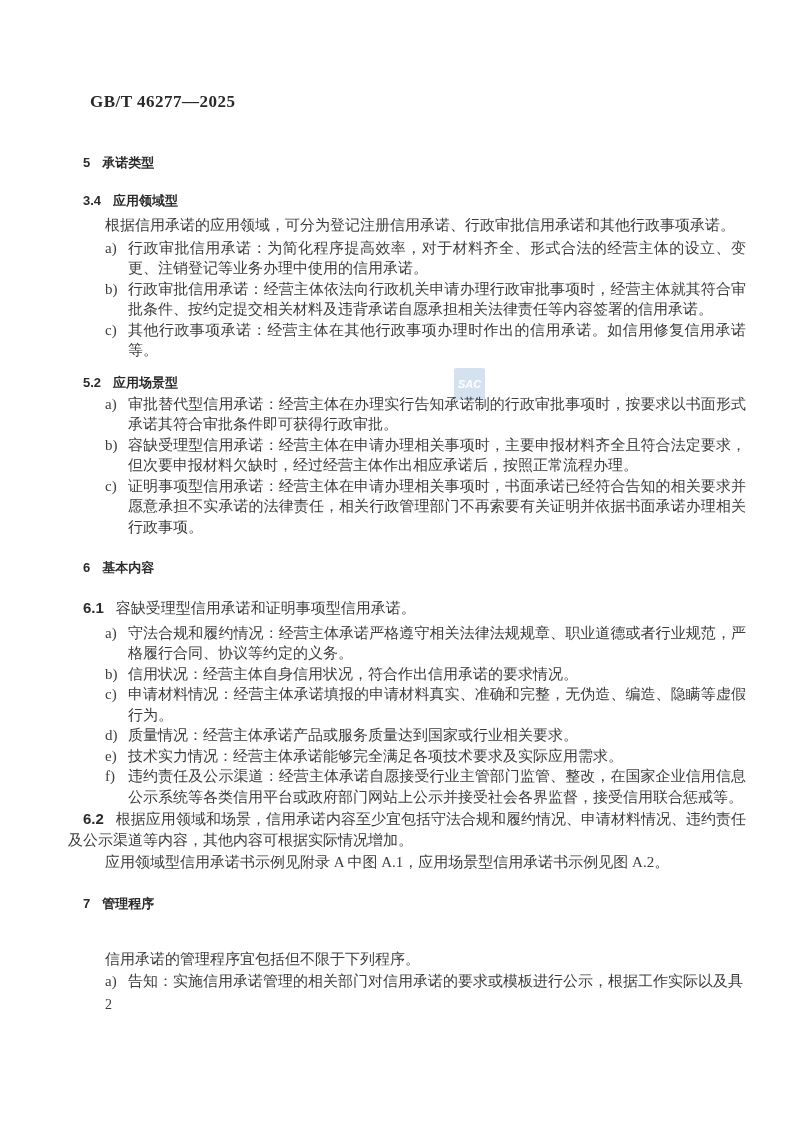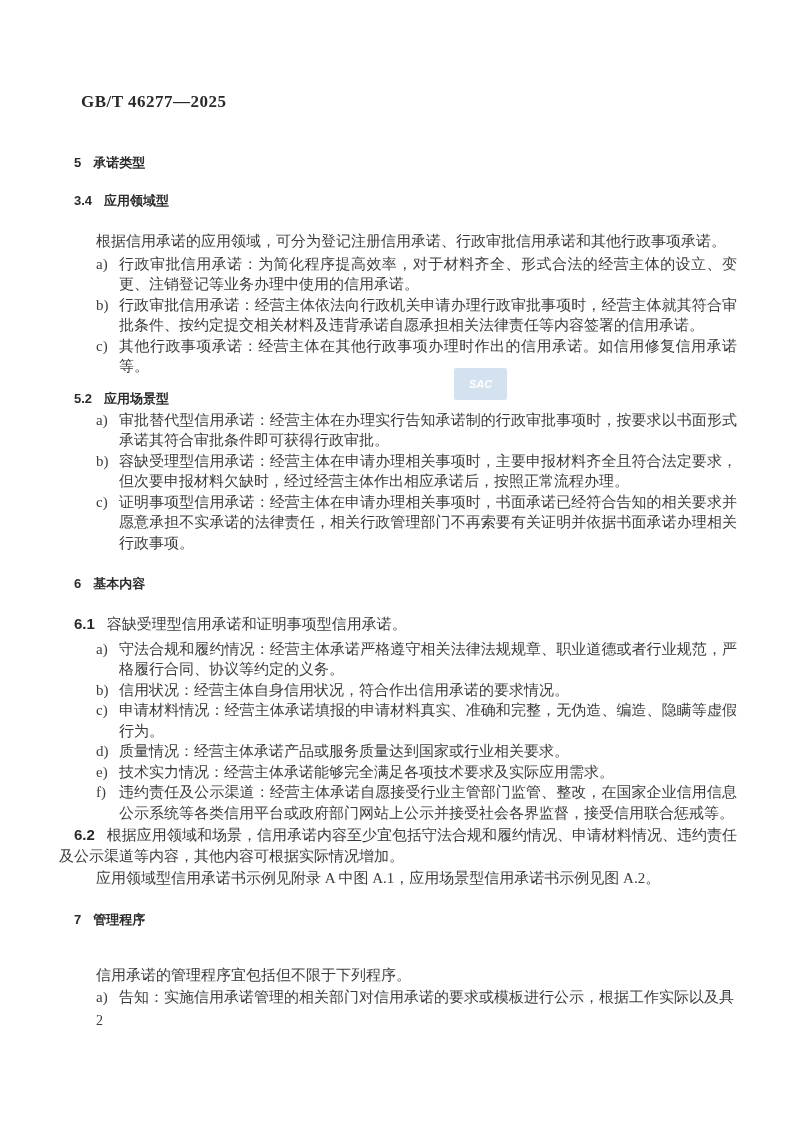--- a/index.html
+++ b/index.html
@@ -1,21 +1,21 @@
 <!DOCTYPE html>
 <html><head>
 <meta charset="utf-8">
 <style>
   html,body { margin:0; padding:0; background:#ffffff; }
   .page {
     position:relative; width:800px; height:1131px; overflow:hidden;
     background:#ffffff; color:#3d3d3d;
     font-family:"Liberation Serif","DejaVu Serif",serif;
   }
-  .content { position:absolute; left:59px; top:0; width:678px; z-index:2; }
+  .content { position:absolute; left:68px; top:0; width:678px; z-index:2; }
 
   .doc-header {
     margin:92px 0 0 22px;
     font-family:"Liberation Serif","DejaVu Serif",serif;
     font-weight:bold; font-size:17px; line-height:19px;
     color:#2a2a2a; letter-spacing:0.5px;
   }
 
   .h {
     font-family:"Liberation Sans","DejaVu Sans",sans-serif;
@@ -24,41 +24,41 @@
   }
   .h .num { margin-right:12px; }
   #h5  { margin-top:43px; }
   #h51 { margin-top:20px; }
   #h52 { margin-top:13px; }
   #h6  { margin-top:22px; }
   #h7  { margin-top:22px; }
 
   p { margin:0; font-size:15px; line-height:20.5px; text-align:justify; }
   .indent { text-indent:37px; }
-  #p51 { margin-top:21px; }
+  #p51 { margin-top:5px; }
   #p52 { margin-top:13px; }
   #p7  { margin-top:36px; }
 
   .clause { text-indent:15px; }
   #p61 { margin-top:21px; }
   #p62 { margin-top:2px; }
   .cnum {
     font-family:"Liberation Sans","DejaVu Sans",sans-serif;
     font-weight:bold; color:#2b2b2b; margin-right:12px; font-size:15px;
   }
   #note { margin-top:2px; }
 
   .list { margin:2px 0 0 37px; }
   #list61 { margin-top:4px; }
   .li { display:flex; }
   .li .m { flex:0 0 23px; font-size:15px; line-height:20.5px; }
   .li .t { flex:1; text-align:justify; font-size:15px; line-height:20.5px; }
 
   .watermark {
-    position:absolute; left:454px; top:368px; width:53px; height:32px;
+    position:absolute; left:454px; top:368px; width:31px; height:32px;
     border-radius:2px; opacity:0.6; z-index:1;
     display:flex; align-items:center; justify-content:center;
     font-family:"Liberation Sans","DejaVu Sans",sans-serif;
     font-weight:bold; font-style:italic; font-size:11px; color:#ffffff;
   }
 
   .pagenum { margin:5px 0 0 37px; font-size:14px; color:#3d3d3d; text-align:left; }
 </style>
 </head>
 <body>

